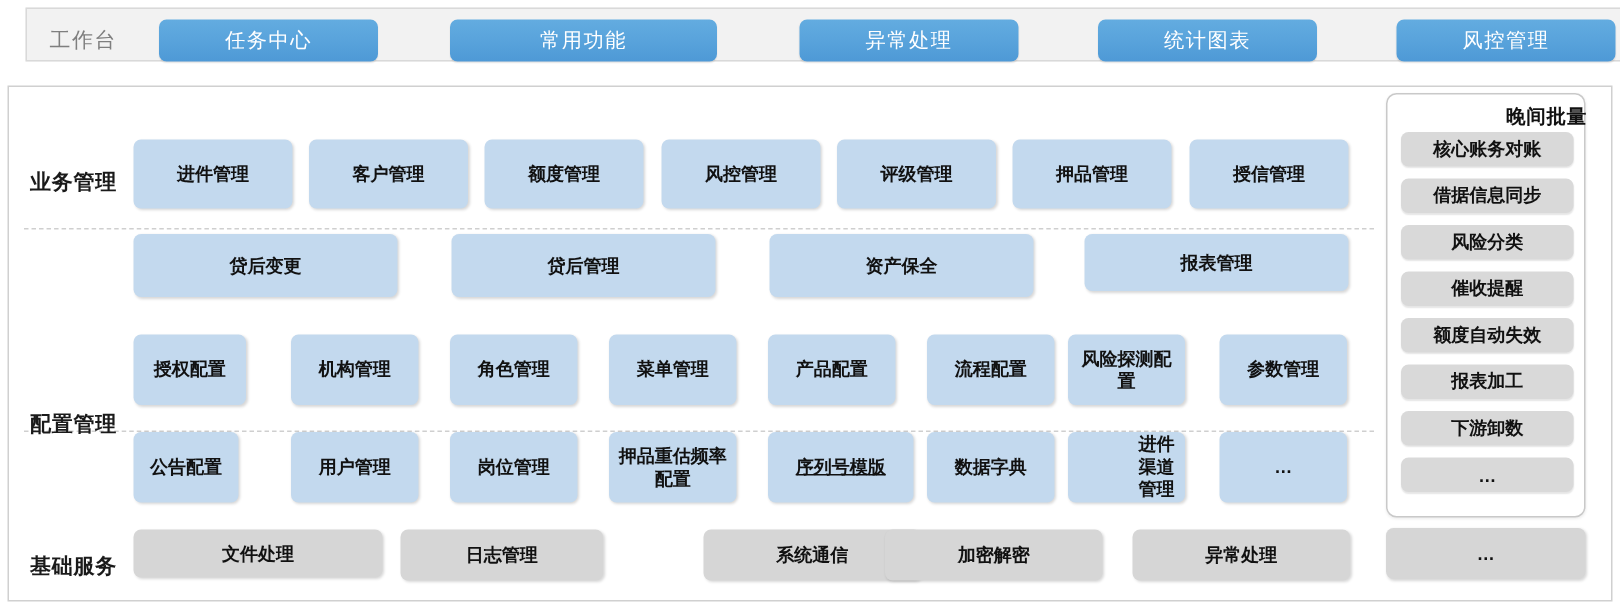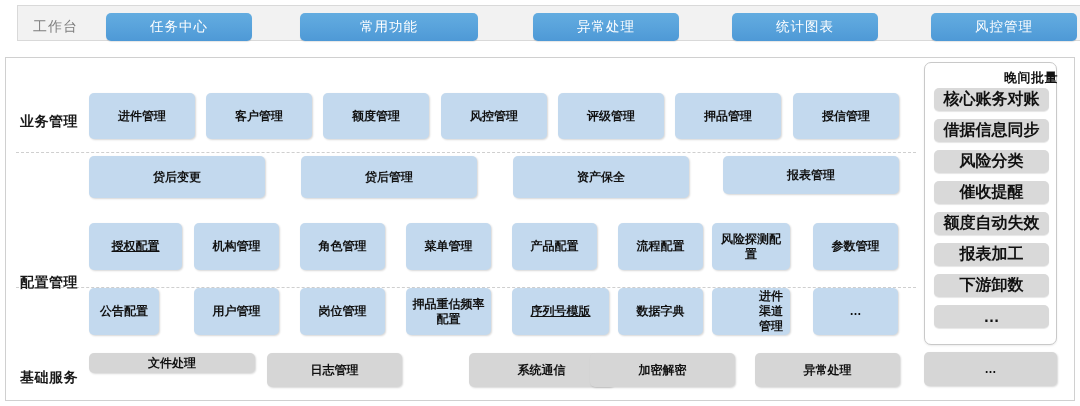--- a/index.html
+++ b/index.html
@@ -128,21 +128,21 @@
   .batch-item {
     position: absolute;
     left: 9px;
     width: 115px;
     height: 23px;
     border-radius: 5px;
     background: #d9d9d9;
     display: flex;
     align-items: center;
     justify-content: center;
-    font-size: 16px;
+    font-size: 12px;
     font-weight: bold;
     color: #111111;
     cursor: pointer;
     box-sizing: border-box;
     box-shadow: 0 1px 1px rgba(0,0,0,0.10);
   }
   #batch-more-bottom {
     position: absolute;
     left: 924px;
     top: 352px;
@@ -181,38 +181,38 @@
     <div class="cell blue" style="left: 317px; top: 35px; width: 106px; height: 46px;">额度管理</div>
     <div class="cell blue" style="left: 435px; top: 35px; width: 106px; height: 46px;">风控管理</div>
     <div class="cell blue" style="left: 552px; top: 35px; width: 106px; height: 46px;">评级管理</div>
     <div class="cell blue" style="left: 669px; top: 35px; width: 106px; height: 46px;">押品管理</div>
     <div class="cell blue" style="left: 787px; top: 35px; width: 106px; height: 46px;">授信管理</div>
     <div class="cell blue" style="left: 83px; top: 98px; width: 176px; height: 42px;">贷后变更</div>
     <div class="cell blue" style="left: 295px; top: 98px; width: 176px; height: 42px;">贷后管理</div>
     <div class="cell blue" style="left: 507px; top: 98px; width: 176px; height: 42px;">资产保全</div>
     <div class="cell blue" style="left: 717px; top: 98px; width: 176px; height: 38px;">报表管理</div>
     <div class="row-label" style="left: 14px; top: 216px;">配置管理</div>
-    <div class="cell blue" style="left: 83px; top: 165px; width: 93px; height: 47px; text-decoration: underline;">授权配置</div>
+    <div class="cell blue" style="left: 83px; top: 165px; width: 75px; height: 47px;">授权配置</div>
     <div class="cell blue" style="left: 188px; top: 165px; width: 85px; height: 47px;">机构管理</div>
     <div class="cell blue" style="left: 294px; top: 165px; width: 85px; height: 47px;">角色管理</div>
     <div class="cell blue" style="left: 400px; top: 165px; width: 85px; height: 47px;">菜单管理</div>
     <div class="cell blue" style="left: 506px; top: 165px; width: 85px; height: 47px;">产品配置</div>
     <div class="cell blue" style="left: 612px; top: 165px; width: 85px; height: 47px;">流程配置</div>
     <div class="cell blue" style="left: 706px; top: 165px; width: 78px; height: 47px;">风险探测配置</div>
     <div class="cell blue" style="left: 807px; top: 165px; width: 85px; height: 47px;">参数管理</div>
     <div class="cell blue" style="left: 706px; top: 230px; width: 78px; height: 47px; padding-left: 44px;">进件渠道管理</div>
     <div class="cell blue" style="left: 83px; top: 230px; width: 70px; height: 47px;">公告配置</div>
     <div class="cell blue" style="left: 188px; top: 230px; width: 85px; height: 47px;">用户管理</div>
     <div class="cell blue" style="left: 294px; top: 230px; width: 85px; height: 47px;">岗位管理</div>
     <div class="cell blue" style="left: 400px; top: 230px; width: 85px; height: 47px;">押品重估频率配置</div>
     <div class="cell blue" style="left: 506px; top: 230px; width: 97px; height: 47px; text-decoration: underline;">序列号模版</div>
     <div class="cell blue" style="left: 612px; top: 230px; width: 85px; height: 47px;">数据字典</div>
     <div class="cell blue" style="left: 807px; top: 230px; width: 85px; height: 47px;">…</div>
     <div class="row-label" style="left: 14px; top: 311px;">基础服务</div>
-    <div class="cell gray" style="left: 83px; top: 295px; width: 166px; height: 20px;">文件处理</div>
+    <div class="cell gray" style="left: 83px; top: 295px; width: 166px; height: 32px;">文件处理</div>
     <div class="cell gray" style="left: 261px; top: 295px; width: 135px; height: 34px;">日志管理</div>
     <div class="cell gray" style="left: 419px; top: 295px; width: 145px; height: 34px; margin-left: 44px;">系统通信</div>
     <div class="cell gray" style="left: 584px; top: 295px; width: 145px; height: 34px;">加密解密</div>
     <div class="cell gray" style="left: 749px; top: 295px; width: 145px; height: 34px;">异常处理</div>
   </div>
 
 <div id="batch-panel">
   <div id="batch-title">晚间批量</div>
 <div class="batch-item" style="top: 25px;">核心账务对账</div>
     <div class="batch-item" style="top: 56px;">借据信息同步</div>

